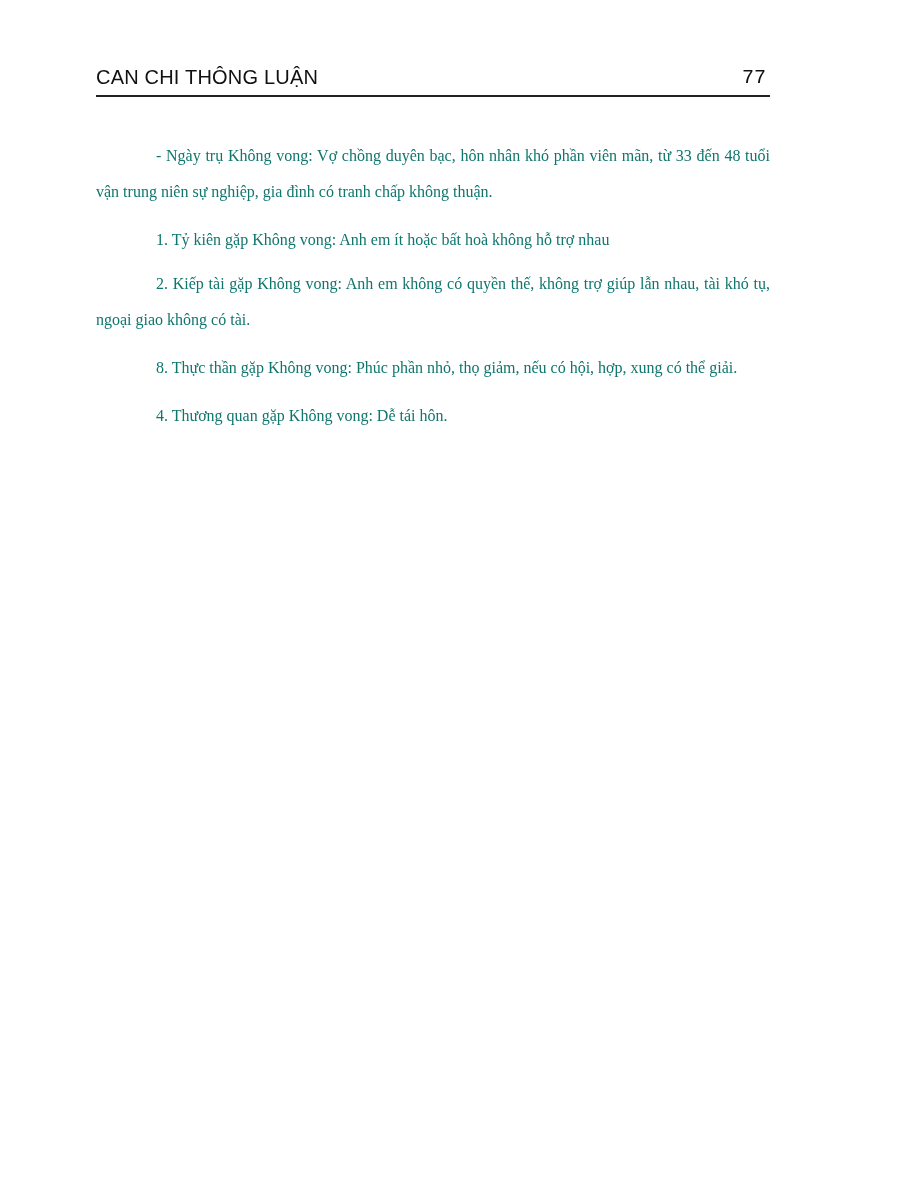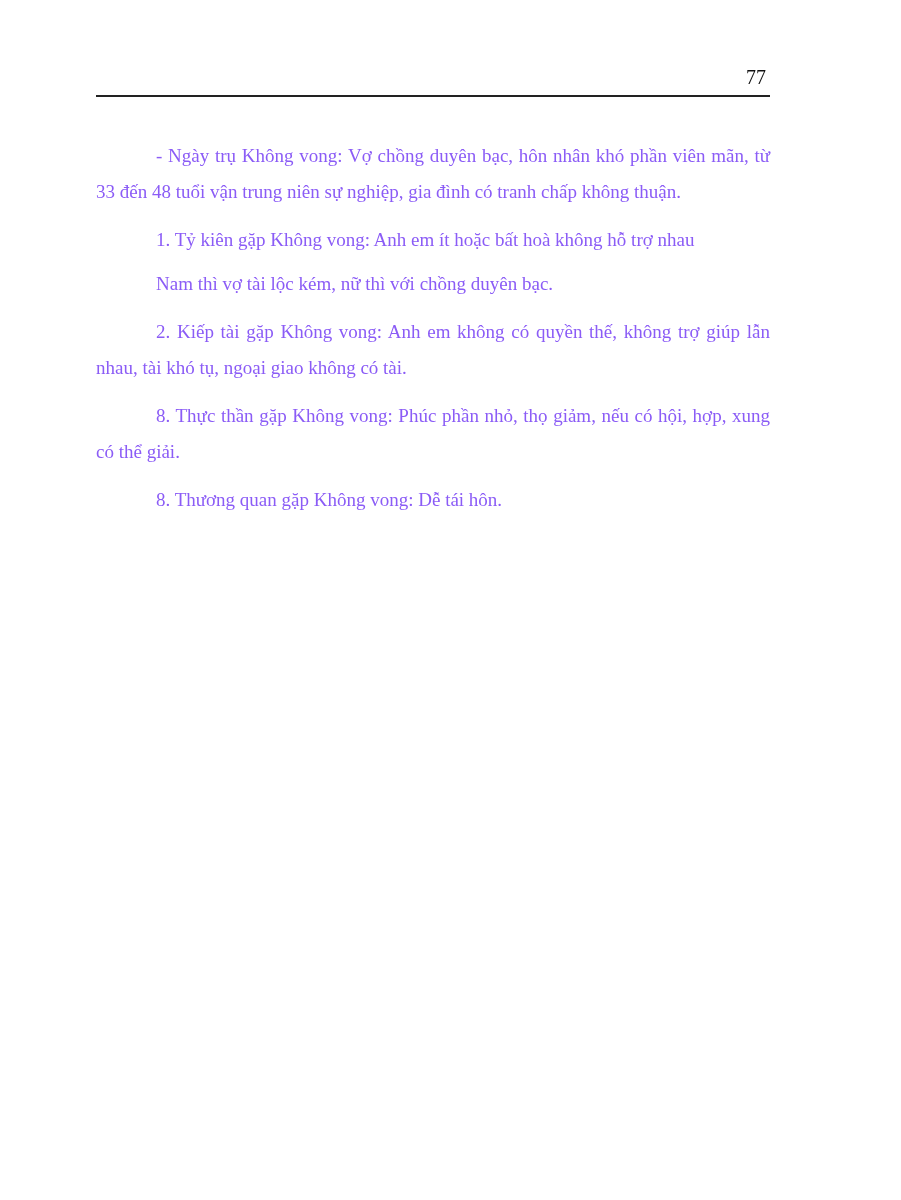--- a/index.html
+++ b/index.html
@@ -27,62 +27,62 @@
       top: 6px;
       font-family: "Liberation Sans", "DejaVu Sans", sans-serif;
       font-size: 20px;
       letter-spacing: 0.2px;
       color: #111;
     }
     .page-number {
       position: absolute;
       right: 4px;
       top: 6px;
-      font-family: Liberation Serif, serif;
+      font-family: Liberation Mono, monospace;
       font-size: 20px;
       color: #111;
     }
     .header-rule {
       position: absolute;
       left: 0;
       top: 35px;
       width: 674px;
       height: 2px;
       background: #222;
     }
     .body-text {
       position: absolute;
       left: 96px;
       top: 138px;
       width: 674px;
       font-family: "Liberation Serif", "DejaVu Serif", serif;
-      font-size: 19px;
+      font-size: 16px;
       line-height: 36px;
-      color: #8b5cf6;
+      color: #0f766e;
     }
     .para {
       margin: 0 0 12px 0;
       text-align: justify;
       text-indent: 60px;
     }
     .para.no-gap { margin-bottom: 8px; }
     .heading {
       font-weight: bold;
       text-indent: 60px;
       margin: 0 0 12px 0;
     }
   </style>
 </head>
 <body>
 
 <div class="page-header">
+  <span class="running-title">CAN CHI THÔNG LUẬN</span>
   <span class="page-number">77</span>
   <div class="header-rule"></div>
 </div>
 
 <div class="body-text">
   <p class="para">- Ngày trụ Không vong: Vợ chồng duyên bạc, hôn nhân khó phần viên mãn, từ 33 đến 48 tuổi vận trung niên sự nghiệp, gia đình có tranh chấp không thuận.</p>
   <p class="para no-gap">1. Tỷ kiên gặp Không vong: Anh em ít hoặc bất hoà không hỗ trợ nhau</p>
-  <p class="para">Nam thì vợ tài lộc kém, nữ thì với chồng duyên bạc.</p>
   <p class="para">2. Kiếp tài gặp Không vong: Anh em không có quyền thế, không trợ giúp lẫn nhau, tài khó tụ, ngoại giao không có tài.</p>
   <p class="para">8. Thực thần gặp Không vong: Phúc phần nhỏ, thọ giảm, nếu có hội, hợp, xung có thể giải.</p>
-  <p class="para">8. Thương quan gặp Không vong: Dễ tái hôn.</p>
+  <p class="para">4. Thương quan gặp Không vong: Dễ tái hôn.</p>
 </div>
 
 </body></html>

